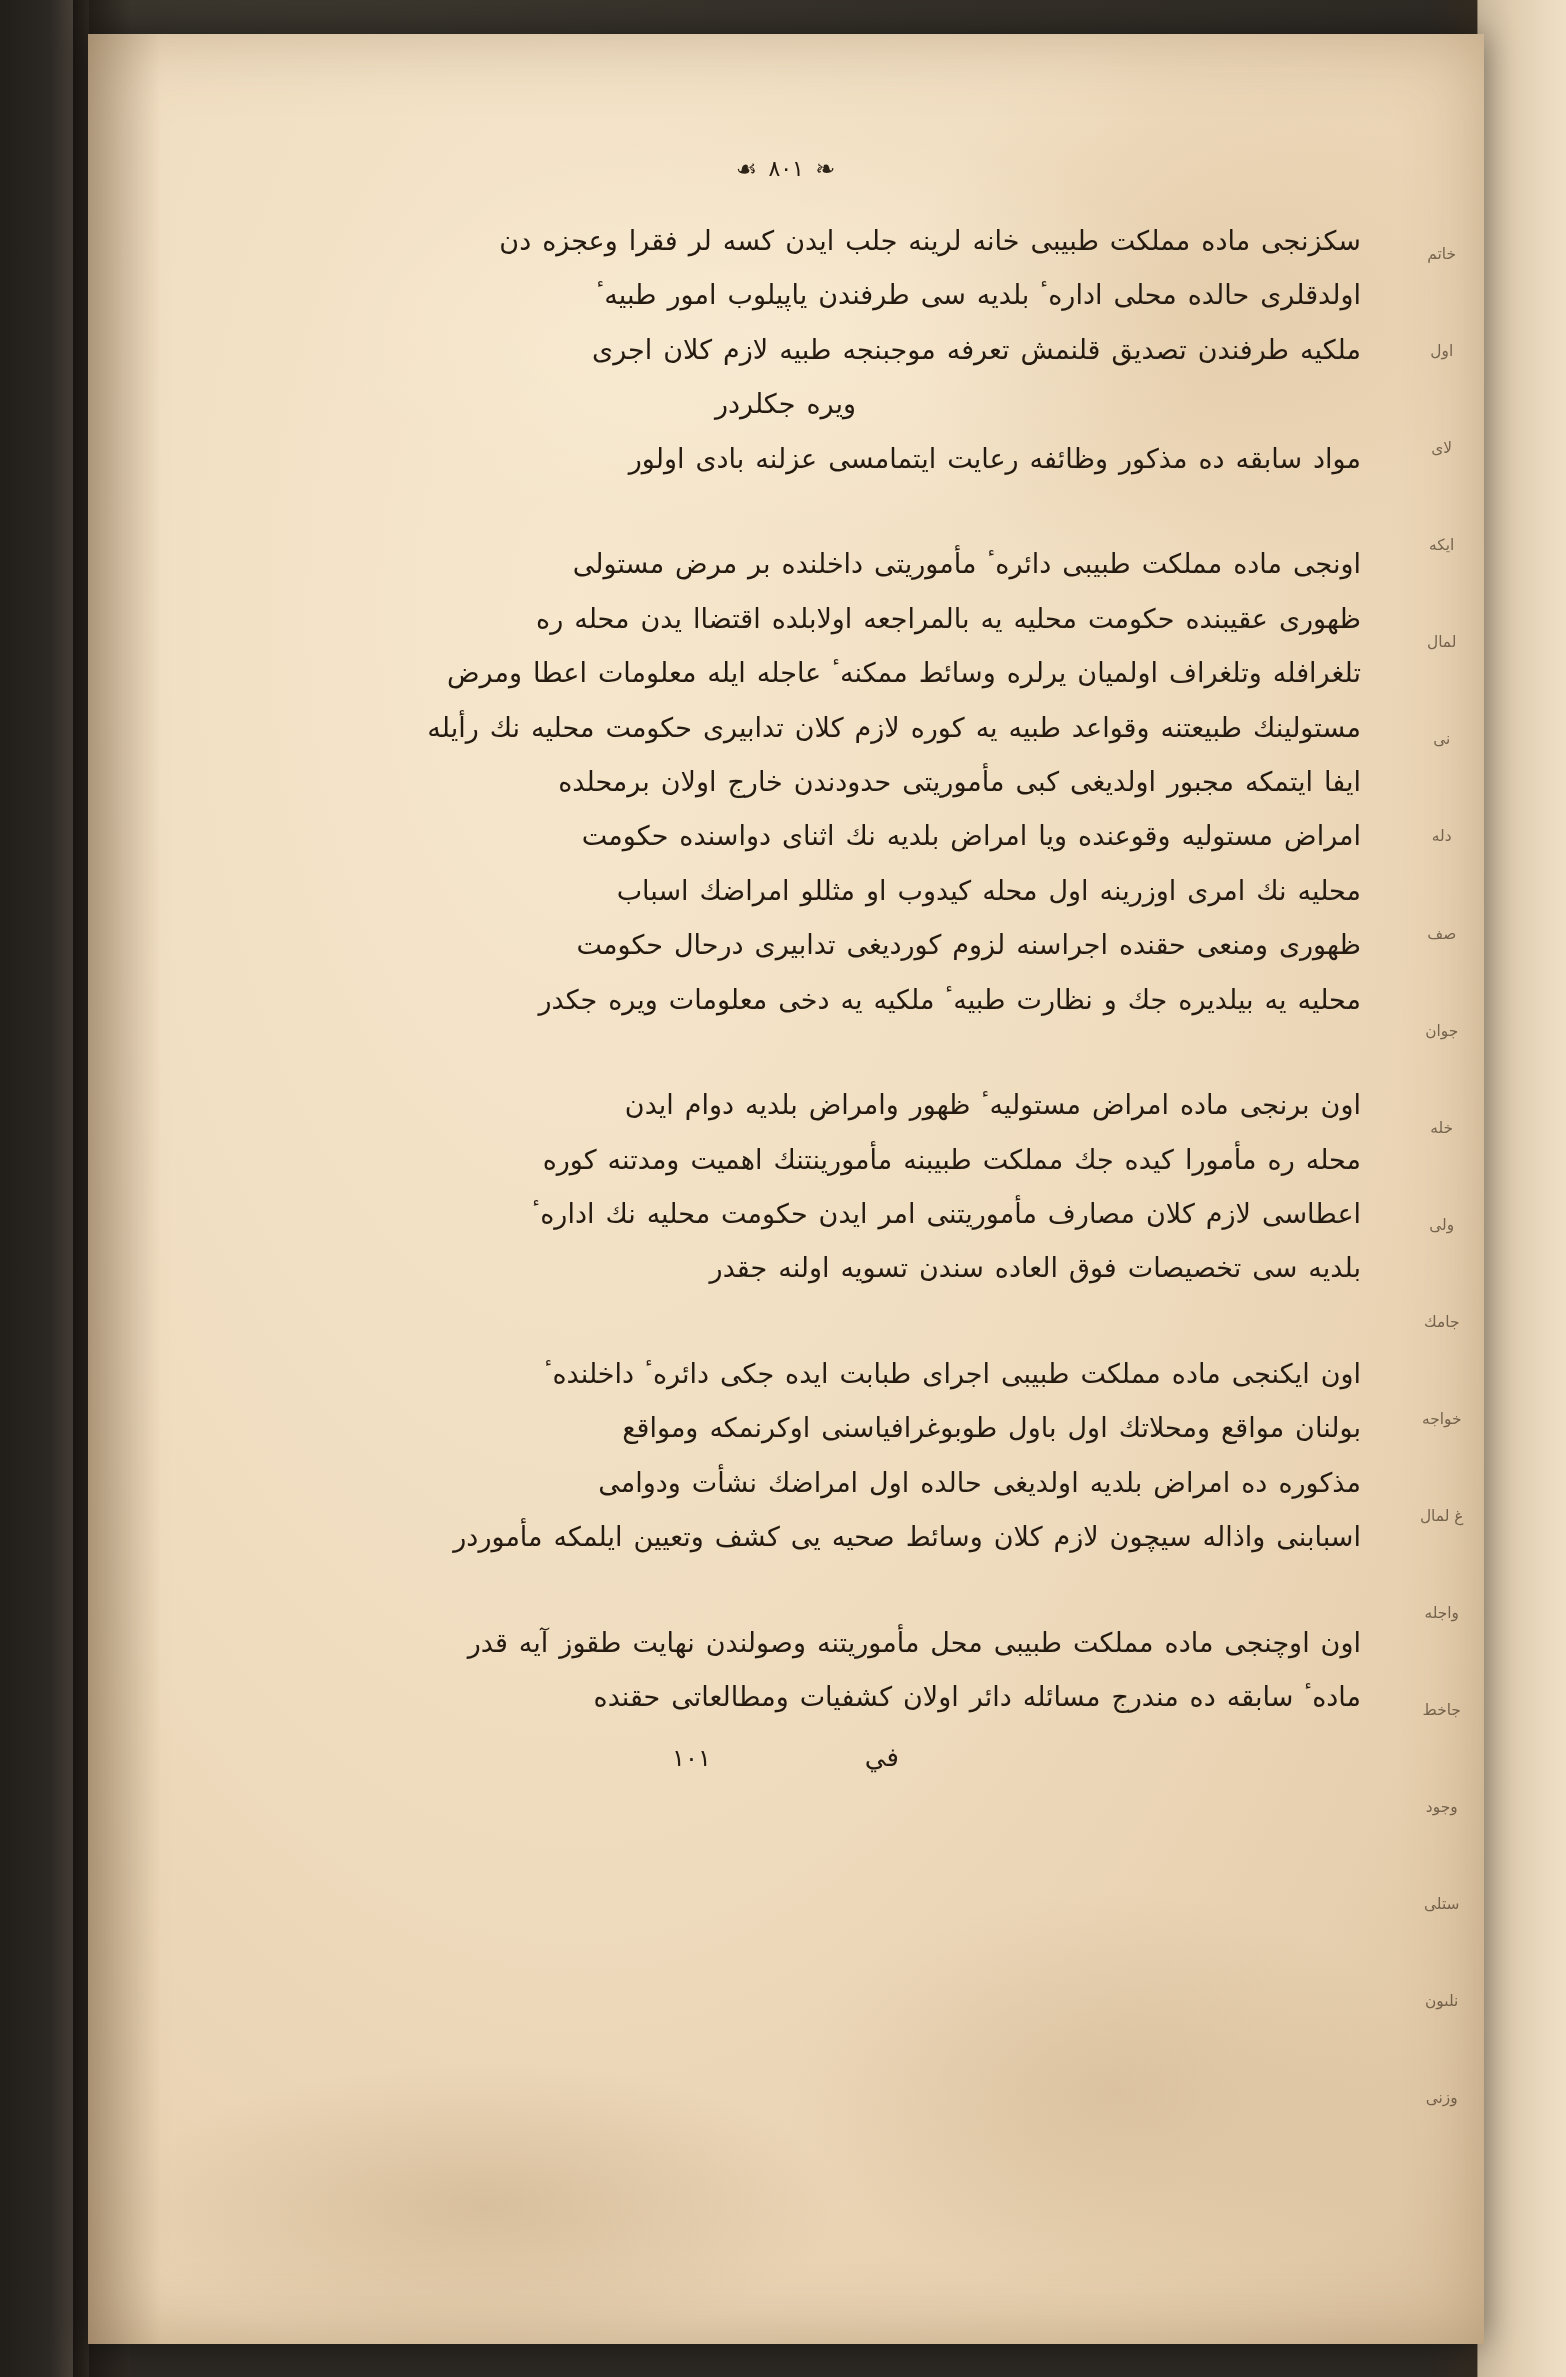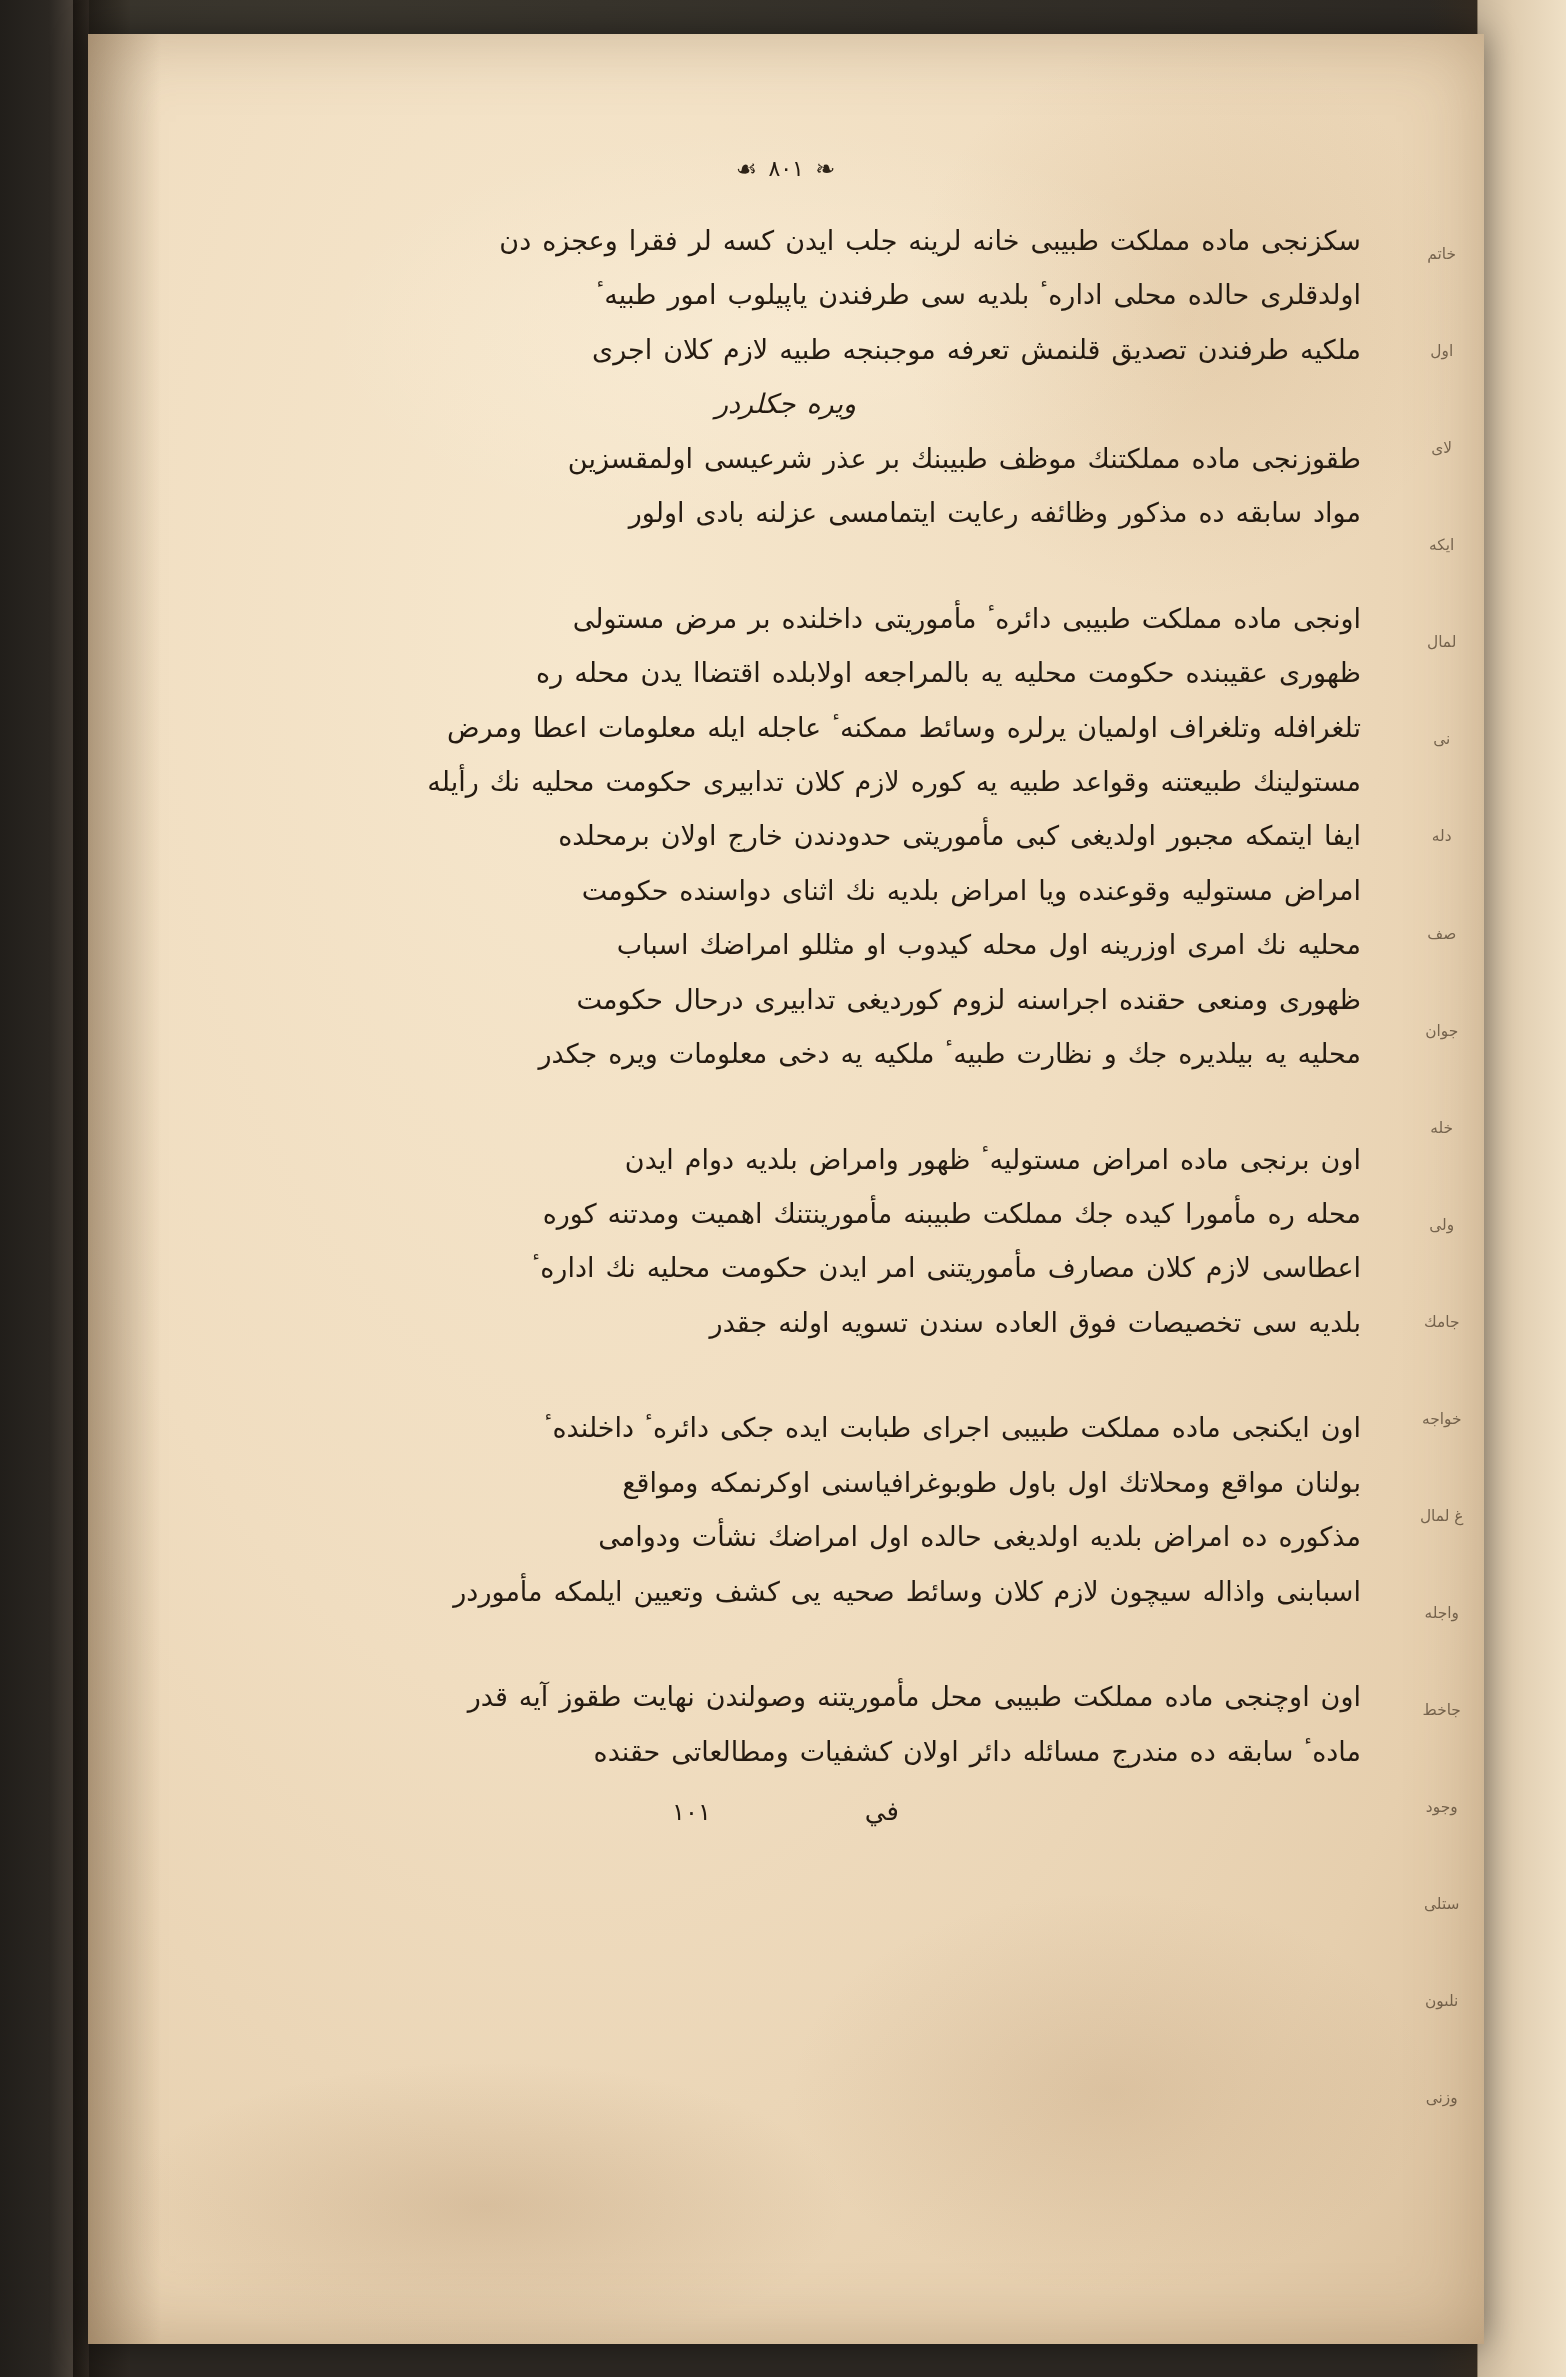--- a/index.html
+++ b/index.html
@@ -149,21 +149,21 @@
     font-family: "DejaVu Sans", sans-serif;
     font-size: 27px;
     line-height: 1.72;
     color: #241a10;
     margin: 0 0 8px 0;
     text-align: justify;
     text-justify: inter-word;
     word-spacing: 2.4px;
   }
   .para.gap-before-lg { margin-top: 59px; }
-  .indent-center { text-align: center; font-style: italic; }
+  .indent-center { text-align: center; }
 
   .footer-line {
     margin-top: 21px;
     display: flex;
     align-items: flex-end;
     justify-content: center;
     gap: 154px;
   }
   .catchword {
     font-family: Liberation Serif, serif;
@@ -229,21 +229,20 @@
         <span class="orn">❧</span>
         <span class="page-number">٨٠١</span>
         <span class="orn">☙</span>
       </div>
 
       <p class="para">سكزنجی ماده    مملكت طبیبی خانه لرینه  جلب ایدن كسه لر  فقرا وعجزه دن</p>
       <p class="para">اولدقلری حالده  محلی ادارهٴ  بلدیه سی طرفندن یاپیلوب  امور  طبیهٴ</p>
       <p class="para">ملكیه طرفندن تصدیق قلنمش تعرفه  موجبنجه طبیه لازم كلان اجری</p>
       <p class="para indent-center">ویره جكلردر</p>
 
-      <p class="para">طقوزنجی ماده    مملكتنك موظف طبیبنك بر عذر شرعیسی اولمقسزین</p>
       <p class="para">مواد سابقه ده مذكور وظائفه رعایت ایتمامسی عزلنه بادی اولور</p>
 
       <p class="para gap-before-lg">اونجی ماده    مملكت طبیبی دائرهٴ مأموریتی داخلنده بر مرض مستولی</p>
       <p class="para">ظهوری عقیبنده حكومت محلیه یه بالمراجعه اولابلده اقتضاا یدن محله ره</p>
       <p class="para">تلغرافله وتلغراف اولمیان یرلره وسائط ممكنهٴ عاجله ایله معلومات اعطا ومرض</p>
       <p class="para">مستولینك طبیعتنه وقواعد طبیه یه كوره لازم كلان تدابیری حكومت محلیه نك رأیله</p>
       <p class="para">ایفا ایتمكه مجبور اولدیغی كبی مأموریتی حدودندن خارج اولان برمحلده</p>
       <p class="para">امراض مستولیه وقوعنده ویا امراض بلدیه نك اثنای دواسنده حكومت</p>
       <p class="para">محلیه نك امری اوزرینه اول محله كیدوب او مثللو امراضك اسباب</p>
       <p class="para">ظهوری ومنعی حقنده اجراسنه لزوم كوردیغی تدابیری درحال حكومت</p>

